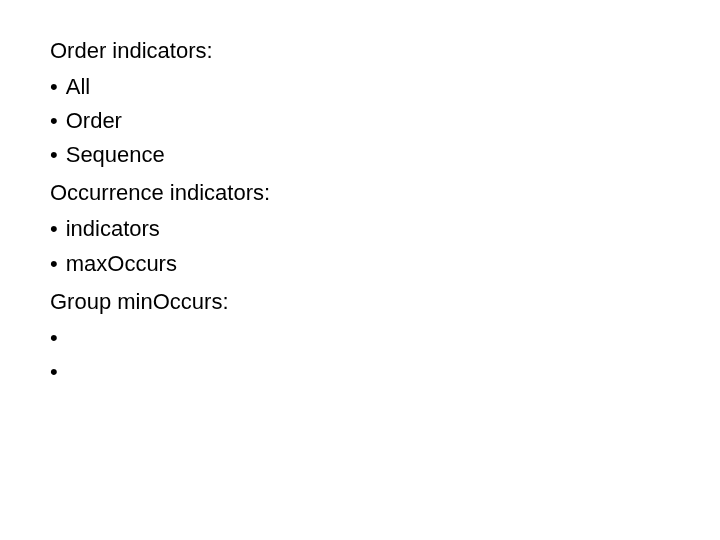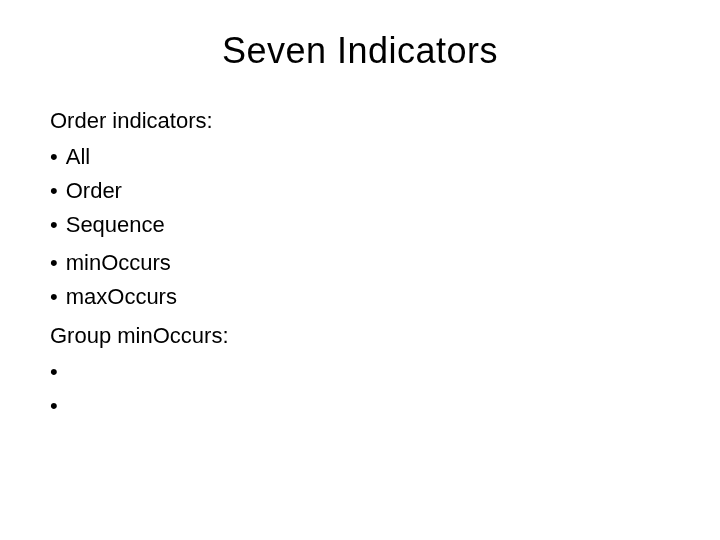--- a/index.html
+++ b/index.html
@@ -60,21 +60,20 @@
     .bullet {
       font-size: 22px;
       line-height: 1.55;
       flex-shrink: 0;
     }
   </style>
 </head>
 <body>
 
 <div class="page-container">
-  <h1 class="title">Seven Indicators</h1>
 
   <div class="content">
 
     <div class="section-header">
       <span>Order indicators:</span>
     </div>
     <ul class="bullet-list">
       <li>
         <span class="bullet">•</span>
         <span>All</span>
@@ -82,24 +81,27 @@
       <li>
         <span class="bullet">•</span>
         <span>Order</span>
       </li>
       <li>
         <span class="bullet">•</span>
         <span>Sequence</span>
       </li>
     </ul>
 
+    <div class="section-header">
+      <span>Occurrence indicators:</span>
+    </div>
     <ul class="bullet-list">
       <li>
         <span class="bullet">•</span>
-        <span>minOccurs</span>
+        <span>indicators</span>
       </li>
       <li>
         <span class="bullet">•</span>
         <span>maxOccurs</span>
       </li>
     </ul>
 
     <div class="section-header">
       <span>Group minOccurs:</span>
     </div>

